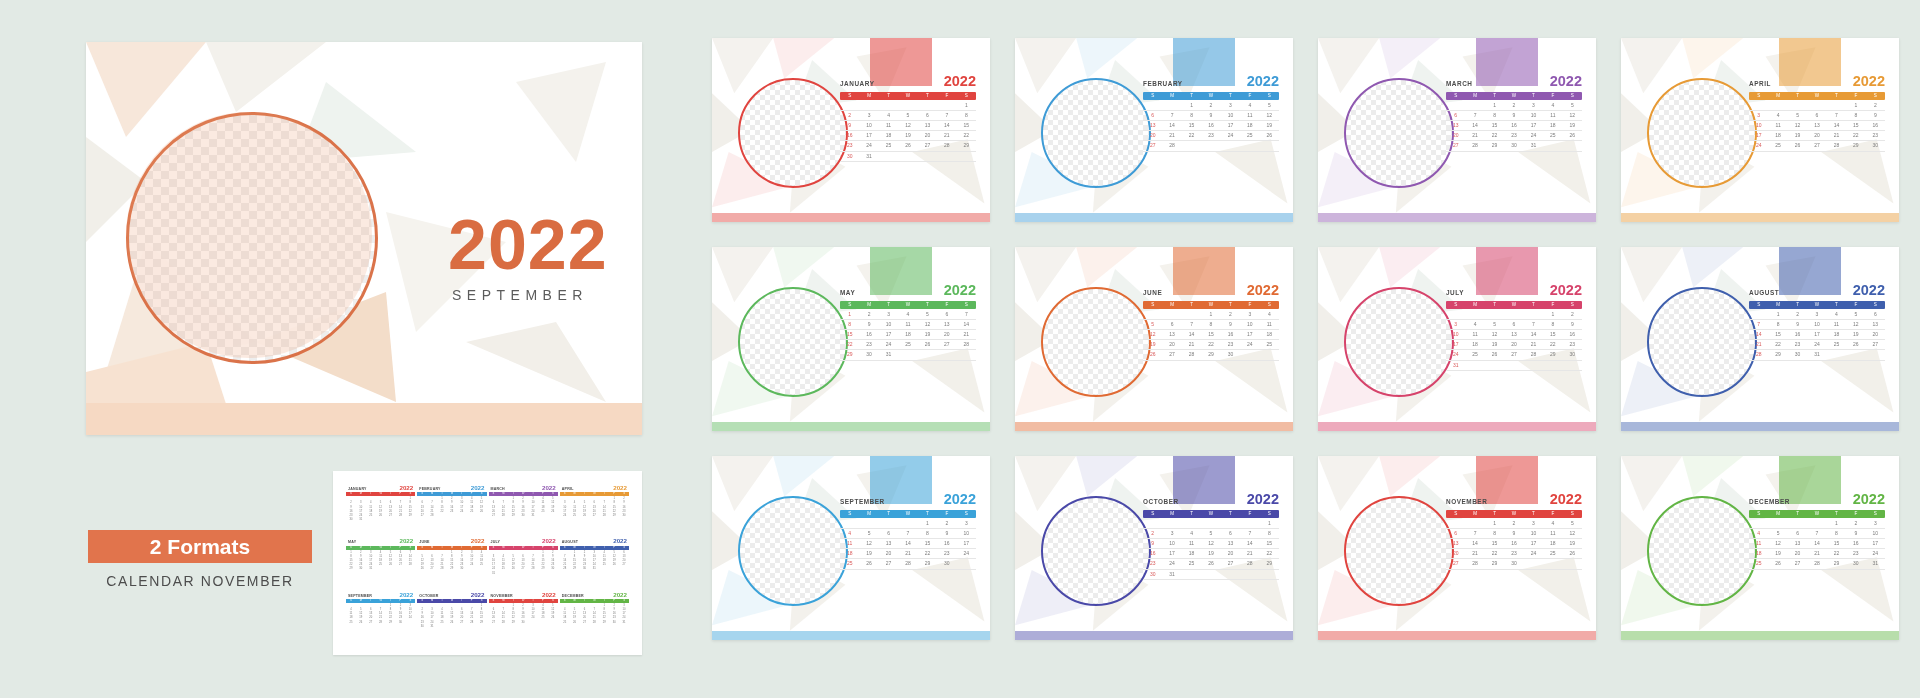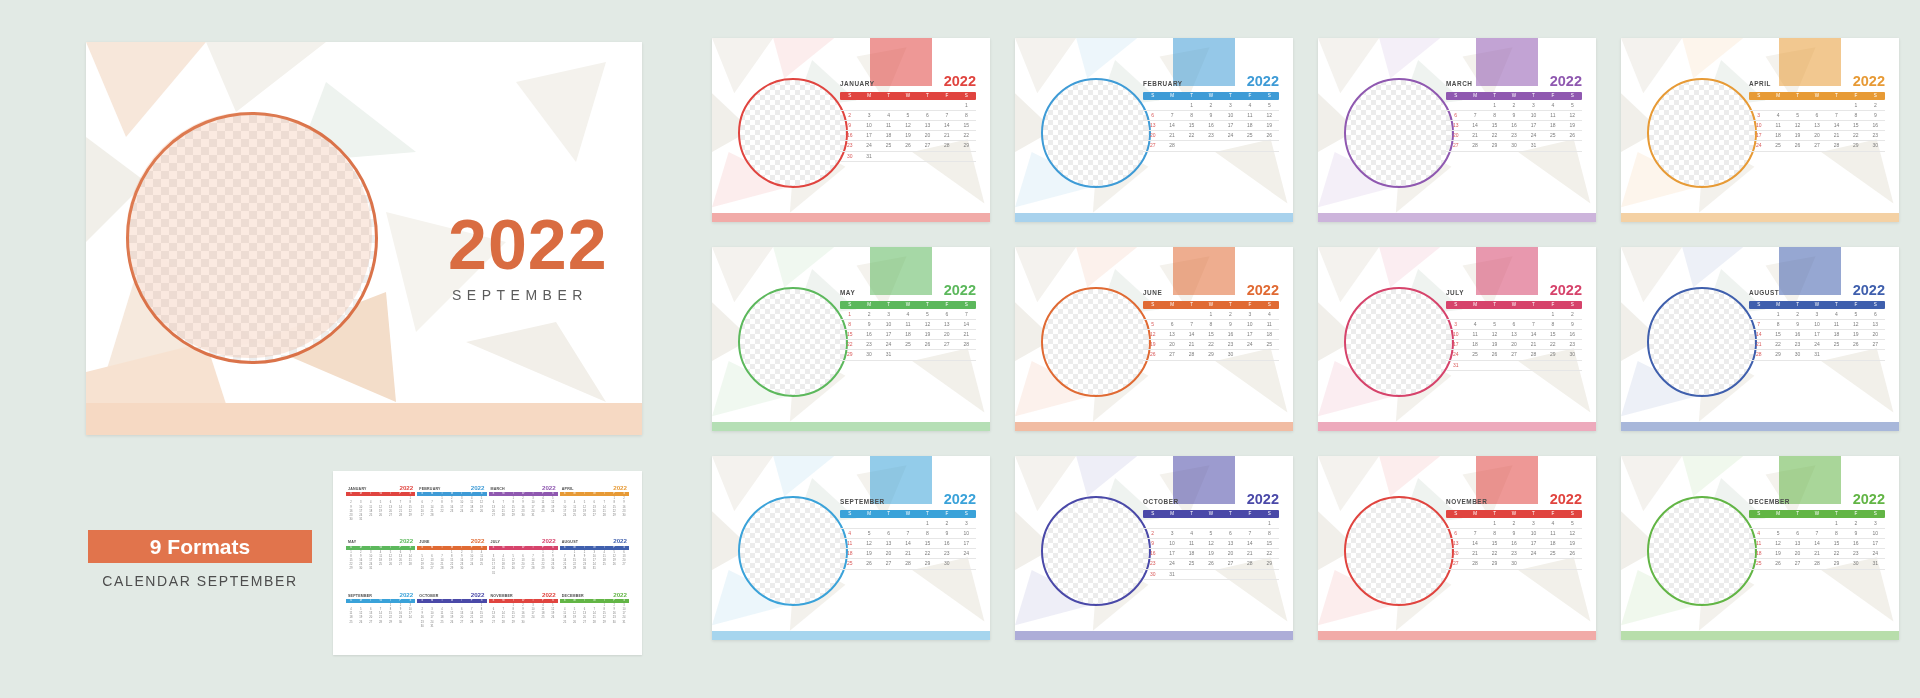--- a/index.html
+++ b/index.html
@@ -126,23 +126,23 @@
       <polygon points="0,330 120,300 150,393 0,393" fill="#f7e2d1"></polygon>
     </svg>
     <div class="cover-ring"></div>
     <div class="cover-ring-tint"></div>
     <div class="cover-year">2022</div>
     <div class="cover-sub">SEPTEMBER</div>
     <div class="cover-bottom"></div>
   </div>
 
   <div class="badge">
-    <span>9 Formats</span>
+    <span>2 Formats</span>
   </div>
-  <div class="badge-sub">CALENDAR SEPTEMBER</div>
+  <div class="badge-sub">CALENDAR NOVEMBER</div>
 
   <div class="mini-sheet">
     <div class="mini-grid" id="mini-grid">
         <div class="mini-m">
           <div class="mini-head">
             <div class="mini-name">JANUARY</div>
             <div class="mini-year" style="color:#e0443f">2022</div>
           </div>
           <div class="mini-dow" style="background:#e0443f">
             <div>S</div>

